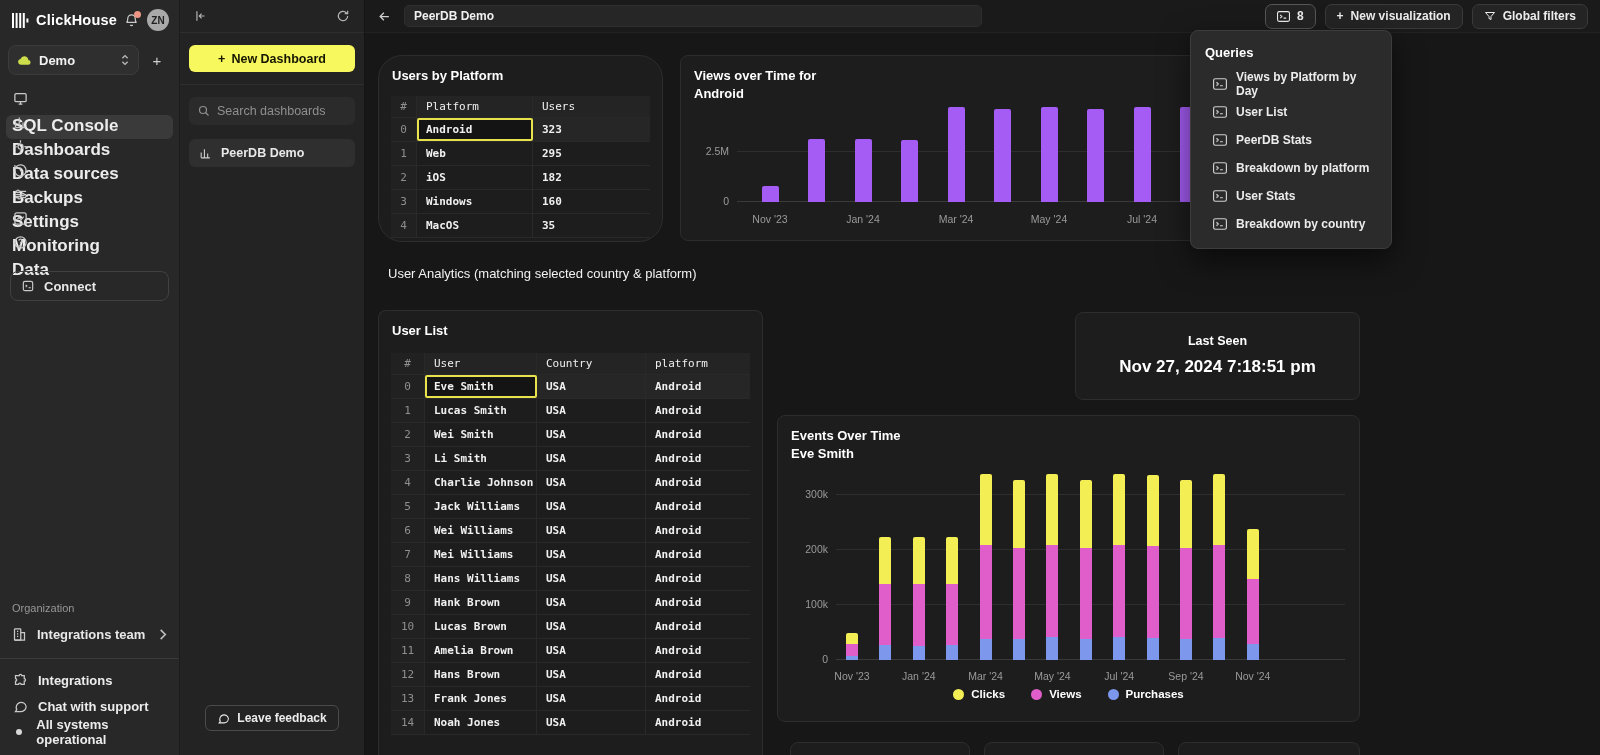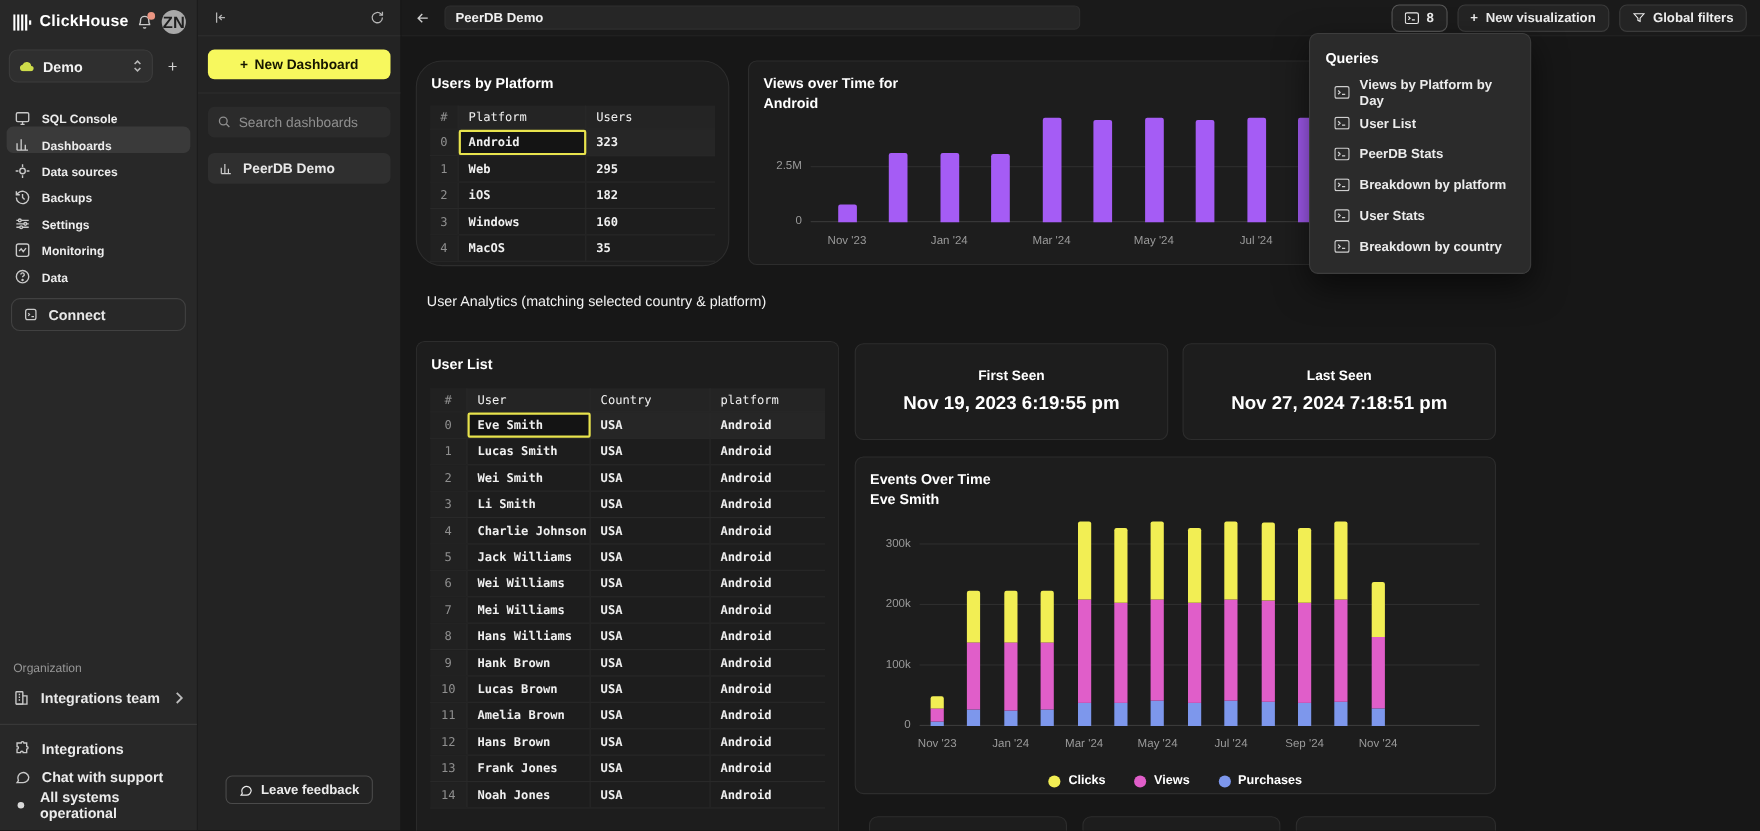--- a/index.html
+++ b/index.html
@@ -10,30 +10,30 @@
 
   
   .sidebar { width:180px; height:755px; background:#282828; display:flex; flex-direction:column;
     border-right:1px solid #1c1c1c; flex-shrink:0; }
   .logo-row { display:flex; align-items:center; padding:9px 10px 6px 12px; gap:7px; }
   .brand-name { font-size:14.5px; font-weight:700; color:#fff; letter-spacing:.2px; }
   .logo-right { margin-left:auto; display:flex; align-items:center; gap:8px; }
   .bell-wrap { position:relative; }
   .bell-dot { position:absolute; top:-2px; right:-2px; width:7px; height:7px; border-radius:50%; background:#eb9582; }
   .avatar { width:22px; height:22px; border-radius:50%; background:#a9a9a9; color:#1f1f1f;
-    font-size:15px; font-weight:700; display:flex; align-items:center; justify-content:center; }
+    font-size:10px; font-weight:700; display:flex; align-items:center; justify-content:center; }
   .ws-row { display:flex; align-items:center; gap:8px; padding:8px 12px 4px 8px; }
   .ws-select { flex:1; height:30px; background:#2f2f2f; border:1px solid #3c3c3c; border-radius:8px;
     display:flex; align-items:center; gap:8px; padding:0 8px; cursor:pointer; }
   .ws-select .lbl { font-size:13px; font-weight:700; color:#f2f2f2; }
   .ws-select .unfold { margin-left:auto; }
   .ws-plus { width:20px; text-align:center; color:#cfcfcf; font-size:15px; cursor:pointer; }
   .nav { margin-top:12px; padding:0 6px; }
-  .nav-item { display:flex; align-items:flex-end; gap:10px; height:24px; padding:0 6px; border-radius:6px;
-    font-size:11px; font-weight:700; color:#ececec; cursor:pointer; }
+  .nav-item { display:flex; align-items:flex-start; gap:10px; height:24px; padding:0 6px; border-radius:6px;
+    font-size:17px; font-weight:700; color:#ececec; cursor:pointer;flex-direction:column; }
   .nav-item.active { background:#3a3a3a; }
   .nav-item .ic { width:16px; display:flex; justify-content:center; color:#c9c9c9; }
   .connect-btn { margin:12px 10px 0 10px; height:30px; border:1px solid #414141; border-radius:8px;
     display:flex; align-items:center; gap:9px; padding:0 10px; font-size:13px; font-weight:700; cursor:pointer; }
   .side-spacer { flex:1; }
   .org-label { padding:0 12px 6px 12px; font-size:11px; color:#969696; }
   .team-row { display:flex; align-items:center; gap:10px; height:28px; margin:0 6px; padding:0 6px;
     font-size:13px; font-weight:700; cursor:pointer; }
   .team-row .chev { margin-left:auto; color:#bdbdbd; }
   .side-div { border-top:1px solid #3a3a3a; margin:10px 0 8px 0; }
@@ -525,35 +525,31 @@
         </div>
         <div class="trow" style="height: 24px;">
           <div class="tcell idx" style="width: 34px;">14</div>
           <div class="tcell" style="width: 112px;">Noah Jones</div>
           <div class="tcell" style="width: 109px;">USA</div>
           <div class="tcell">Android</div>
         </div>
       </div>
   </div>
 
-  <div class="panel" style="left:412px; top:312px; width:285px; height:88px;">
-    <div class="stat-label">First Seen</div>
-    <div class="stat-value">Nov 19, 2023 6:19:55 pm</div>
-  </div>
   <div class="panel" style="left:710px; top:312px; width:285px; height:88px;">
     <div class="stat-label">Last Seen</div>
     <div class="stat-value">Nov 27, 2024 7:18:51 pm</div>
   </div>
 
   <div class="panel" style="left:412px; top:415px; width:583px; height:307px;" id="events-chart">
     <div class="panel-title">
       <div>Events Over Time</div>
       <div>Eve Smith</div>
     </div>
-    <div class="legend" id="events-legend" style="top:272px;margin-top:16px;">
+    <div class="legend" id="events-legend" style="top:272px;">
         <span class="li">
           <span class="dot" style="background: rgb(242, 238, 84);"></span>
           <span>Clicks</span>
         </span>
         <span class="li">
           <span class="dot" style="background: rgb(224, 94, 201);"></span>
           <span>Views</span>
         </span>
         <span class="li">
           <span class="dot" style="background: rgb(125, 151, 236);"></span>

